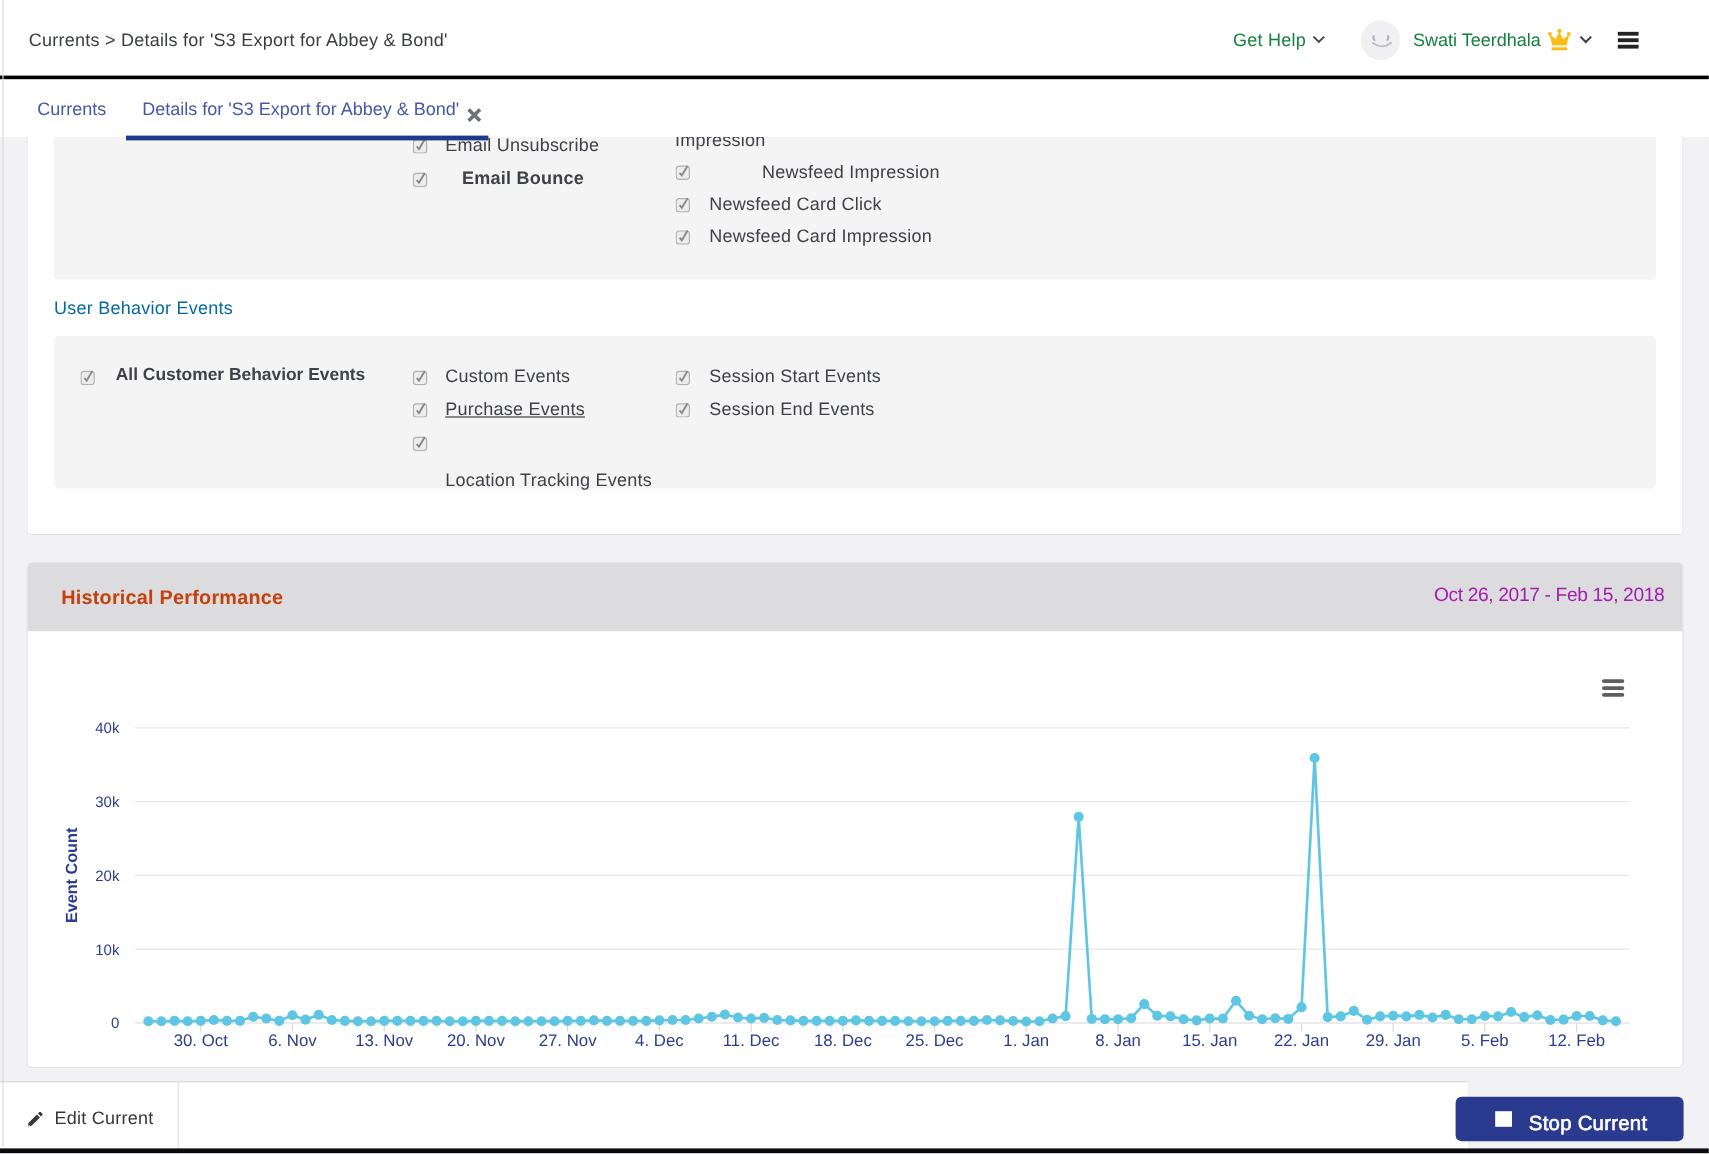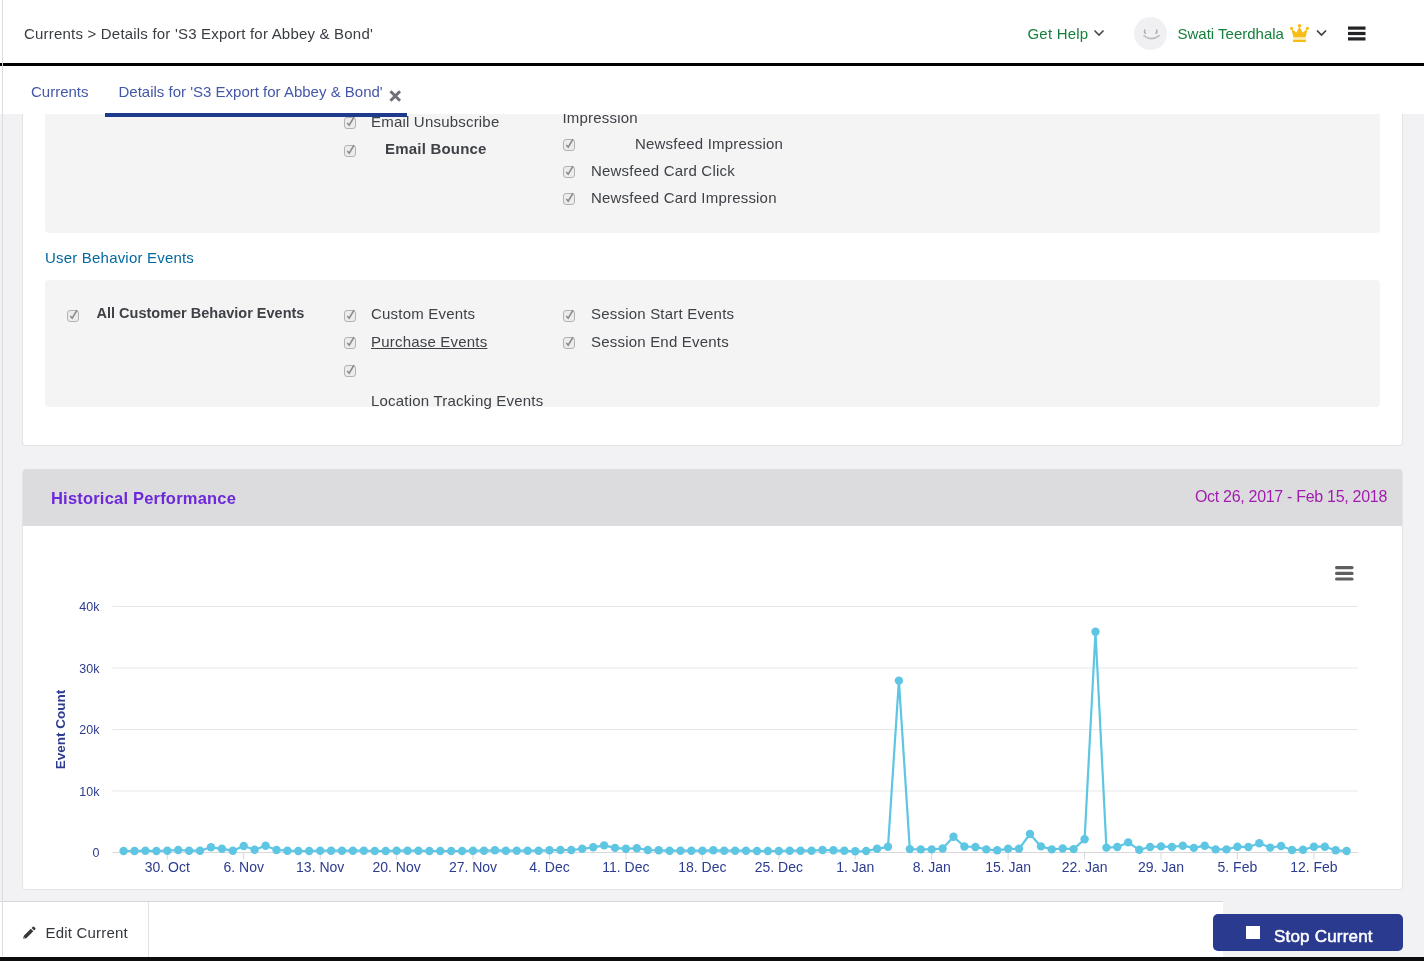--- a/index.html
+++ b/index.html
@@ -71,21 +71,21 @@
   <div class="card" style="left:22px;top:-10px;width:1380.5px;height:342px;border-radius:0 0 4px 4px;border-top:none"></div>
   <div class="panel" style="left:45px;top:0.8px;width:1334.5px;height:118.7px;overflow:hidden;border-radius:0 0 4px 4px">
     <div class="abs lbl" style="left:517.5px;top:-5.2px">Impression</div>
   </div>
 
   <div class="abs lbl" style="left:45px;top:135px;font-weight:400;color:#0369a1">User Behavior Events</div>
   <div class="panel" style="left:45px;top:166.5px;width:1334.5px;height:126.5px"></div>
 
   <div class="card" style="left:22px;top:355px;width:1380.5px;height:421.5px;border-radius:4px"></div>
   <div class="abs" style="left:22.5px;top:355px;width:1379.5px;height:57px;background:#dcdcde;border-radius:4px 4px 0 0"></div>
-  <div class="abs lbl" style="left:51px;top:375px;font-weight:700;font-size:16.5px;color:#6d28d9">Historical Performance</div>
+  <div class="abs lbl" style="left:51px;top:375px;font-weight:700;font-size:16.5px;color:#c2410c">Historical Performance</div>
   <div class="abs lbl" style="right:37px;top:374.5px;color:#a21caf;font-size:16px;letter-spacing:-0.3px">Oct 26, 2017 - Feb 15, 2018</div>
   <div class="abs" style="left:22.5px;top:412.5px"><svg id="chart" width="1380" height="364" viewBox="22.5 526 1380 364">
 <style>
 .yl{font:12.5px "Liberation Sans",sans-serif;fill:#2d3c8e;}
 .xl{font:14px "Liberation Sans",sans-serif;fill:#2d3c8e;}
 </style>
 <path d="M 112 791.0 H 1357.5" stroke="#e7e7e8" stroke-width="1" fill="none"></path>
 <path d="M 112 729.5 H 1357.5" stroke="#e7e7e8" stroke-width="1" fill="none"></path>
 <path d="M 112 668.0 H 1357.5" stroke="#e7e7e8" stroke-width="1" fill="none"></path>
 <path d="M 112 606.5 H 1357.5" stroke="#e7e7e8" stroke-width="1" fill="none"></path>

